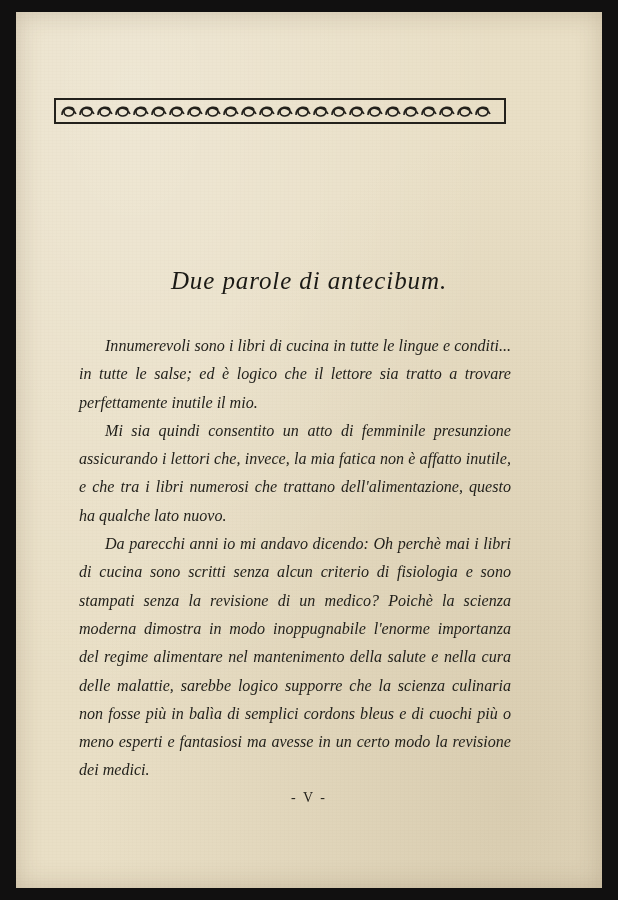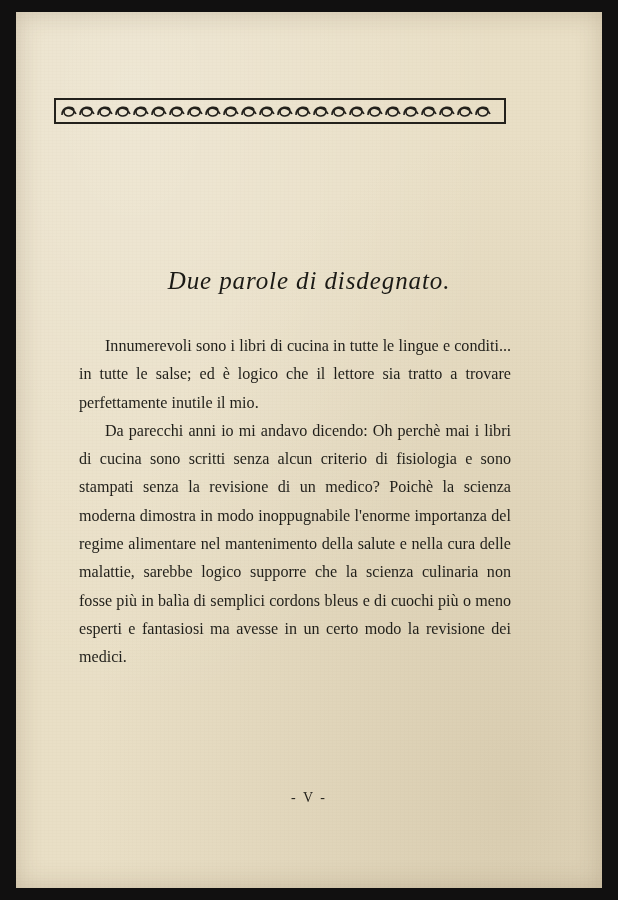--- a/index.html
+++ b/index.html
@@ -78,20 +78,21 @@
     letter-spacing: 0.9px;
     color: #1b1a16;
     font-weight: 400;
   }
   .body-text {
     position: absolute;
     left: 63px;
     top: 320px;
     width: 432px;
     font-family: "Liberation Serif", serif;
+    font-style: italic;
     font-size: 16.1px;
     line-height: 28.3px;
     color: #201f1a;
     text-align: justify;
     text-justify: inter-word;
   }
   .body-text p {
     margin: 0;
     text-indent: 26px;
   }
@@ -147,23 +148,24 @@
         <path d="M308 13 C308 4, 320 3, 320 9 C320 15, 310 16, 310 10 C310 5, 318 4, 322 12"></path>
         <path d="M326 13 C326 4, 338 3, 338 9 C338 15, 328 16, 328 10 C328 5, 336 4, 340 12"></path>
         <path d="M344 13 C344 4, 356 3, 356 9 C356 15, 346 16, 346 10 C346 5, 354 4, 358 12"></path>
         <path d="M362 13 C362 4, 374 3, 374 9 C374 15, 364 16, 364 10 C364 5, 372 4, 376 12"></path>
         <path d="M380 13 C380 4, 392 3, 392 9 C392 15, 382 16, 382 10 C382 5, 390 4, 394 12"></path>
         <path d="M398 13 C398 4, 410 3, 410 9 C410 15, 400 16, 400 10 C400 5, 408 4, 412 12"></path>
         <path d="M416 13 C416 4, 428 3, 428 9 C428 15, 418 16, 418 10 C418 5, 426 4, 430 12"></path>
       </g>
     </svg>
 
-    <h1 class="title">Due parole di disdegnato.</h1>
+    <h1 class="title">Due parole di antecibum.</h1>
 
     <div class="body-text">
       <p>Innumerevoli sono i libri di cucina in tutte le lingue e conditi... in tutte le salse; ed è logico che il lettore sia tratto a trovare perfettamente inutile il mio.</p>
+      <p>Mi sia quindi consentito un atto di femminile presunzione assicurando i lettori che, invece, la mia fatica non è affatto inutile, e che tra i libri numerosi che trattano dell'alimentazione, questo ha qualche lato nuovo.</p>
       <p>Da parecchi anni io mi andavo dicendo: Oh perchè mai i libri di cucina sono scritti senza alcun criterio di fisiologia e sono stampati senza la revisione di un medico? Poichè la scienza moderna dimostra in modo inoppugnabile l'enorme importanza del regime alimentare nel mantenimento della salute e nella cura delle malattie, sarebbe logico supporre che la scienza culinaria non fosse più in balìa di semplici cordons bleus e di cuochi più o meno esperti e fantasiosi ma avesse in un certo modo la revisione dei medici.</p>
     </div>
 
     <div class="folio">- V -</div>
     <div class="edge-shadow"></div>
   </div>
 </div>
 
 </body></html>

